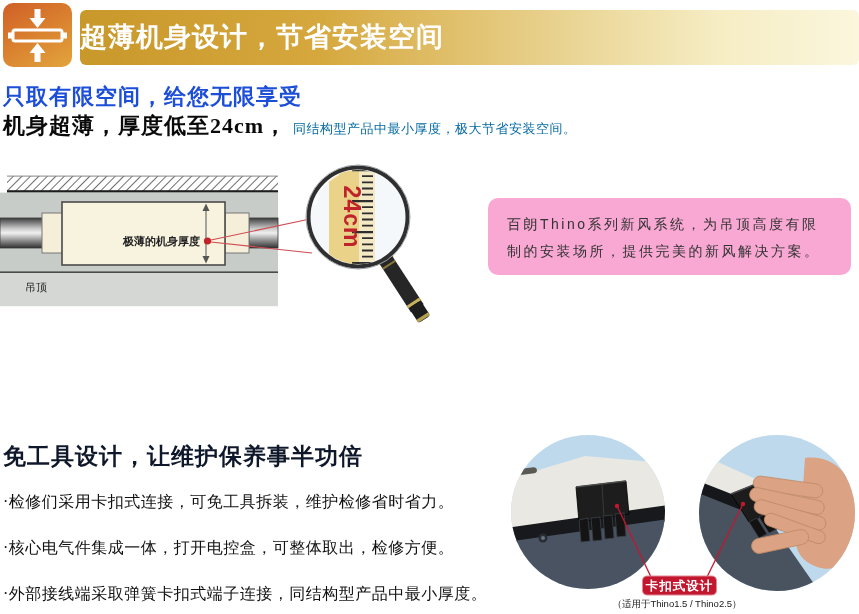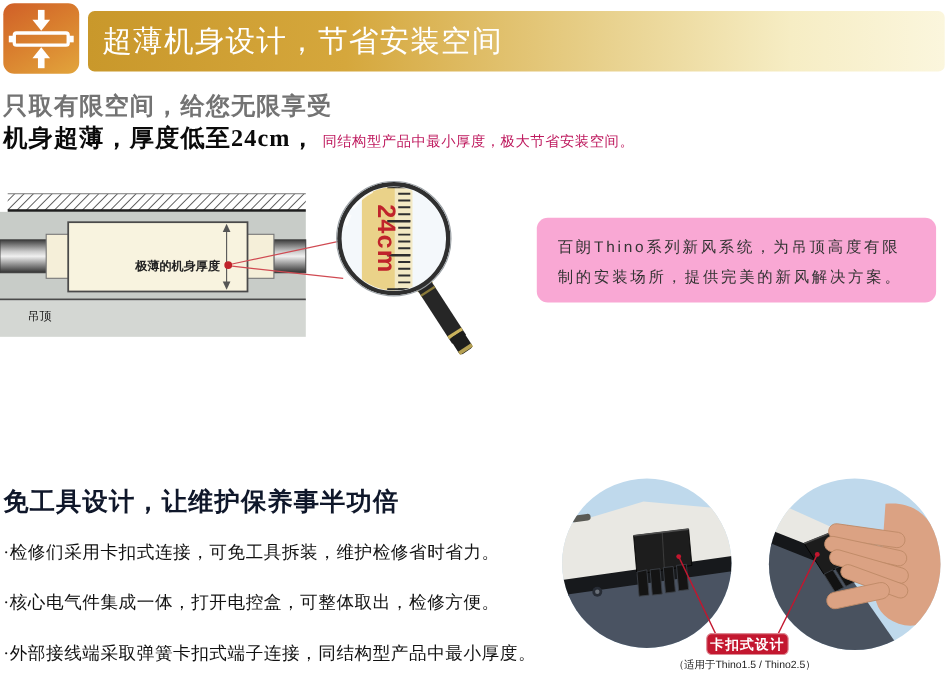--- a/index.html
+++ b/index.html
@@ -5,29 +5,29 @@
   html,body{margin:0;padding:0;background:#fff;}
   .page{position:relative;width:859px;height:614px;background:#ffffff;overflow:hidden;
         font-family:"Liberation Sans",sans-serif;}
 
   
   .hdr-icon{position:absolute;left:3px;top:3px;width:69px;height:64px;border-radius:10px;
     background:linear-gradient(150deg,#d05f28 0%,#d97e2e 45%,#e2a53c 100%);
     display:flex;align-items:center;justify-content:center;}
   .hdr-bar{position:absolute;left:80px;top:10px;width:779px;height:55px;border-radius:6px;
     background:linear-gradient(90deg,#c9982b 0%,#d5a73c 30%,#e9d391 62%,#f6edc4 82%,#fbf6dd 100%);}
-  .hdr-title{line-height:55px;padding-left:13px;font-size:27px;font-weight:normal;color:#ffffff;
+  .hdr-title{line-height:55px;font-size:27px;font-weight:bold;color:#ffffff;
     letter-spacing:1px;font-family:"Liberation Sans",sans-serif;}
 
   
   .intro-1{position:absolute;left:3px;top:82px;font-family:"Liberation Serif",serif;
-    font-weight:bold;font-size:22px;color:#737373;letter-spacing:1px;white-space:nowrap;}
+    font-weight:bold;font-size:22px;color:#1d4ed8;letter-spacing:1px;white-space:nowrap;}
   .intro-2{position:absolute;left:3px;top:111px;white-space:nowrap;}
   .intro-2 .big{font-family:"Liberation Serif",serif;font-weight:bold;font-size:22px;color:#0a0a0a;letter-spacing:1px;}
-  .intro-2 .note{font-family:"Liberation Sans",sans-serif;font-size:13px;color:#be185d;letter-spacing:0.5px;margin-left:6px;}
+  .intro-2 .note{font-family:"Liberation Sans",sans-serif;font-size:13px;color:#0369a1;letter-spacing:0.5px;margin-left:6px;}
 
   
   .infobox{position:absolute;left:488px;top:198px;width:363px;height:77px;box-sizing:border-box;
     background:#f9a8d4;border-radius:10px;padding:13px 19px;
     font-size:14px;color:#333;letter-spacing:2.5px;line-height:27px;}
 
   
   .sec2-title{position:absolute;left:3px;top:441px;font-family:"Liberation Serif",serif;
     font-weight:bold;font-size:23px;color:#0f172a;letter-spacing:1px;white-space:nowrap;}
   .bullets{position:absolute;left:3px;top:492px;width:505px;}

